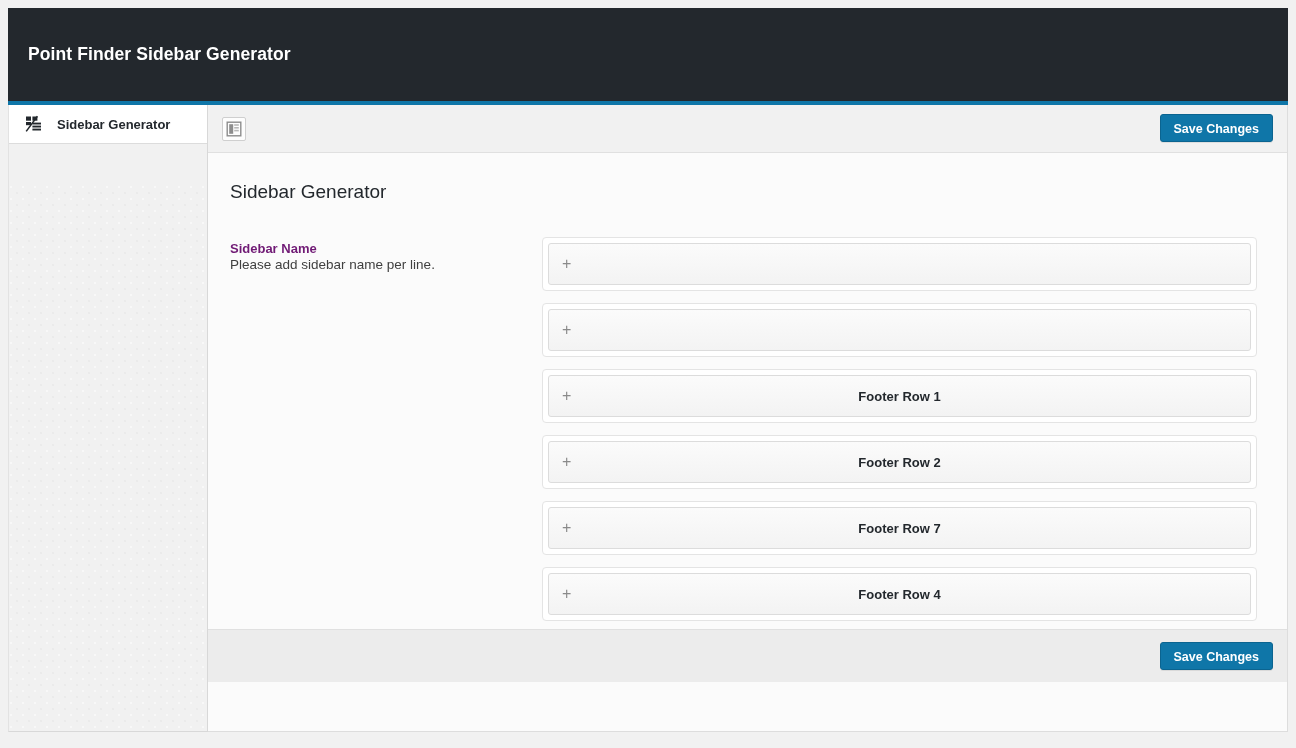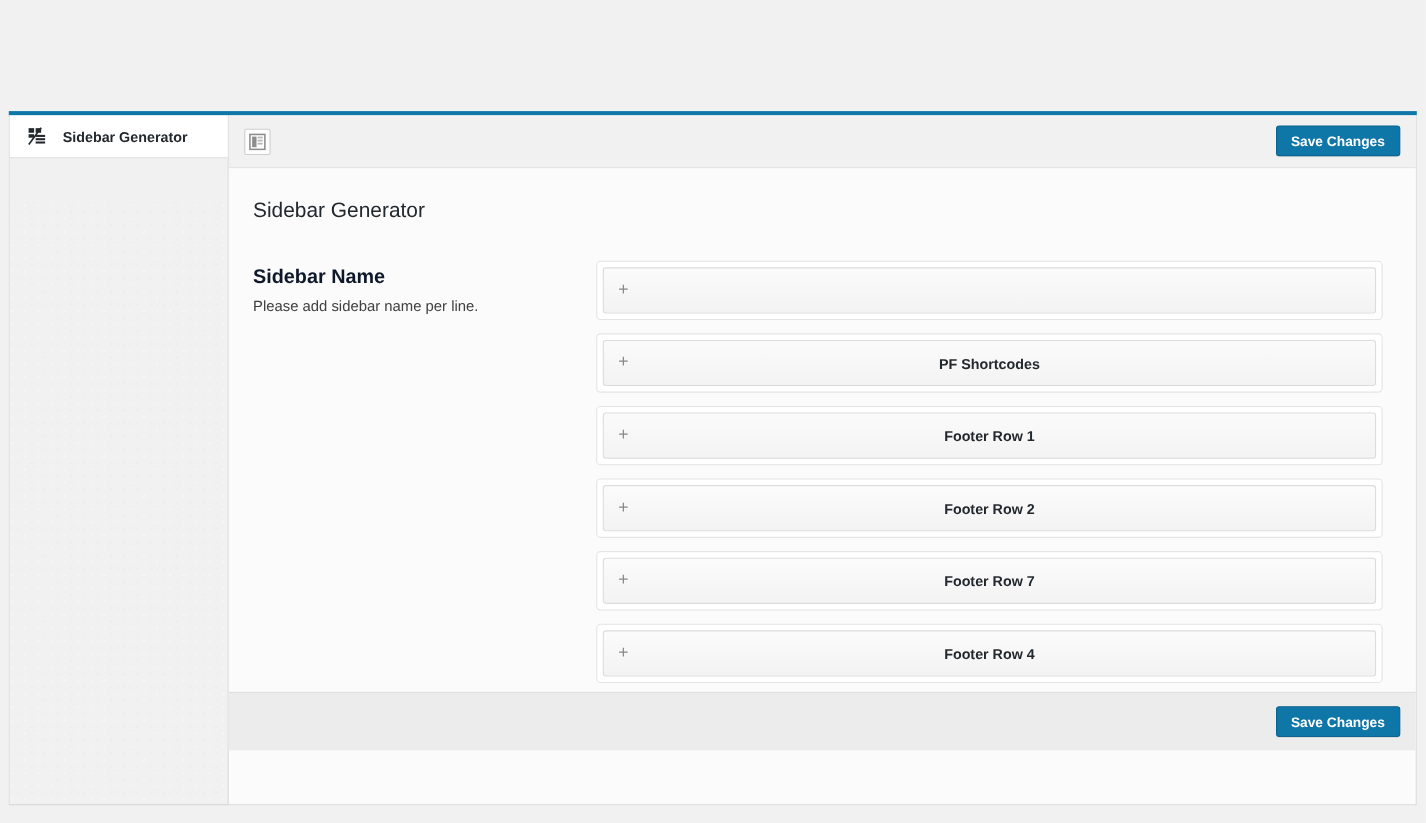--- a/index.html
+++ b/index.html
@@ -160,24 +160,23 @@
   .field-grid {
     display: flex;
     align-items: flex-start;
   }
   .field-desc {
     width: 312px;
     flex: 0 0 312px;
     padding-top: 4px;
   }
   .field-desc .f-title {
-    font-size: 18px;
-    font-weight: bold;
-    color: #0f172a;
-    margin-bottom: 8px;
+    font-size: 13px;
+    font-weight: bold;
+    color: #701a75;
   }
   .field-desc .f-sub {
     font-size: 13.5px;
     color: #404040;
     line-height: 1.4;
   }
 
   .field-col { flex: 1 1 auto; }
 
   .sortable-row {
@@ -233,20 +232,23 @@
     padding-right: 14px;
   }
 
   svg { display: block; }
 </style>
 </head>
 <body>
 
 <div id="app">
 
+  <div class="app-header">
+    <div class="title">Point Finder Sidebar Generator</div>
+  </div>
   <div class="header-accent"></div>
 
   <div class="body-wrap">
 
     <div class="side-nav">
       <div class="side-texture"></div>
 
       <div class="nav-item active">
         <span class="nav-ico">
           <svg width="20" height="20" viewBox="0 0 20 20">
@@ -295,21 +297,20 @@
 
             <div class="sortable-row">
               <div class="sortable-inner">
                 <span class="drag-plus">+</span>
               </div>
             </div>
 
             <div class="sortable-row">
               <div class="sortable-inner">
                 <span class="drag-plus">+</span>
-                <span class="row-label">PF Shortcodes</span>
               </div>
             </div>
 
             <div class="sortable-row">
               <div class="sortable-inner">
                 <span class="drag-plus">+</span>
                 <span class="row-label">Footer Row 1</span>
               </div>
             </div>
 

